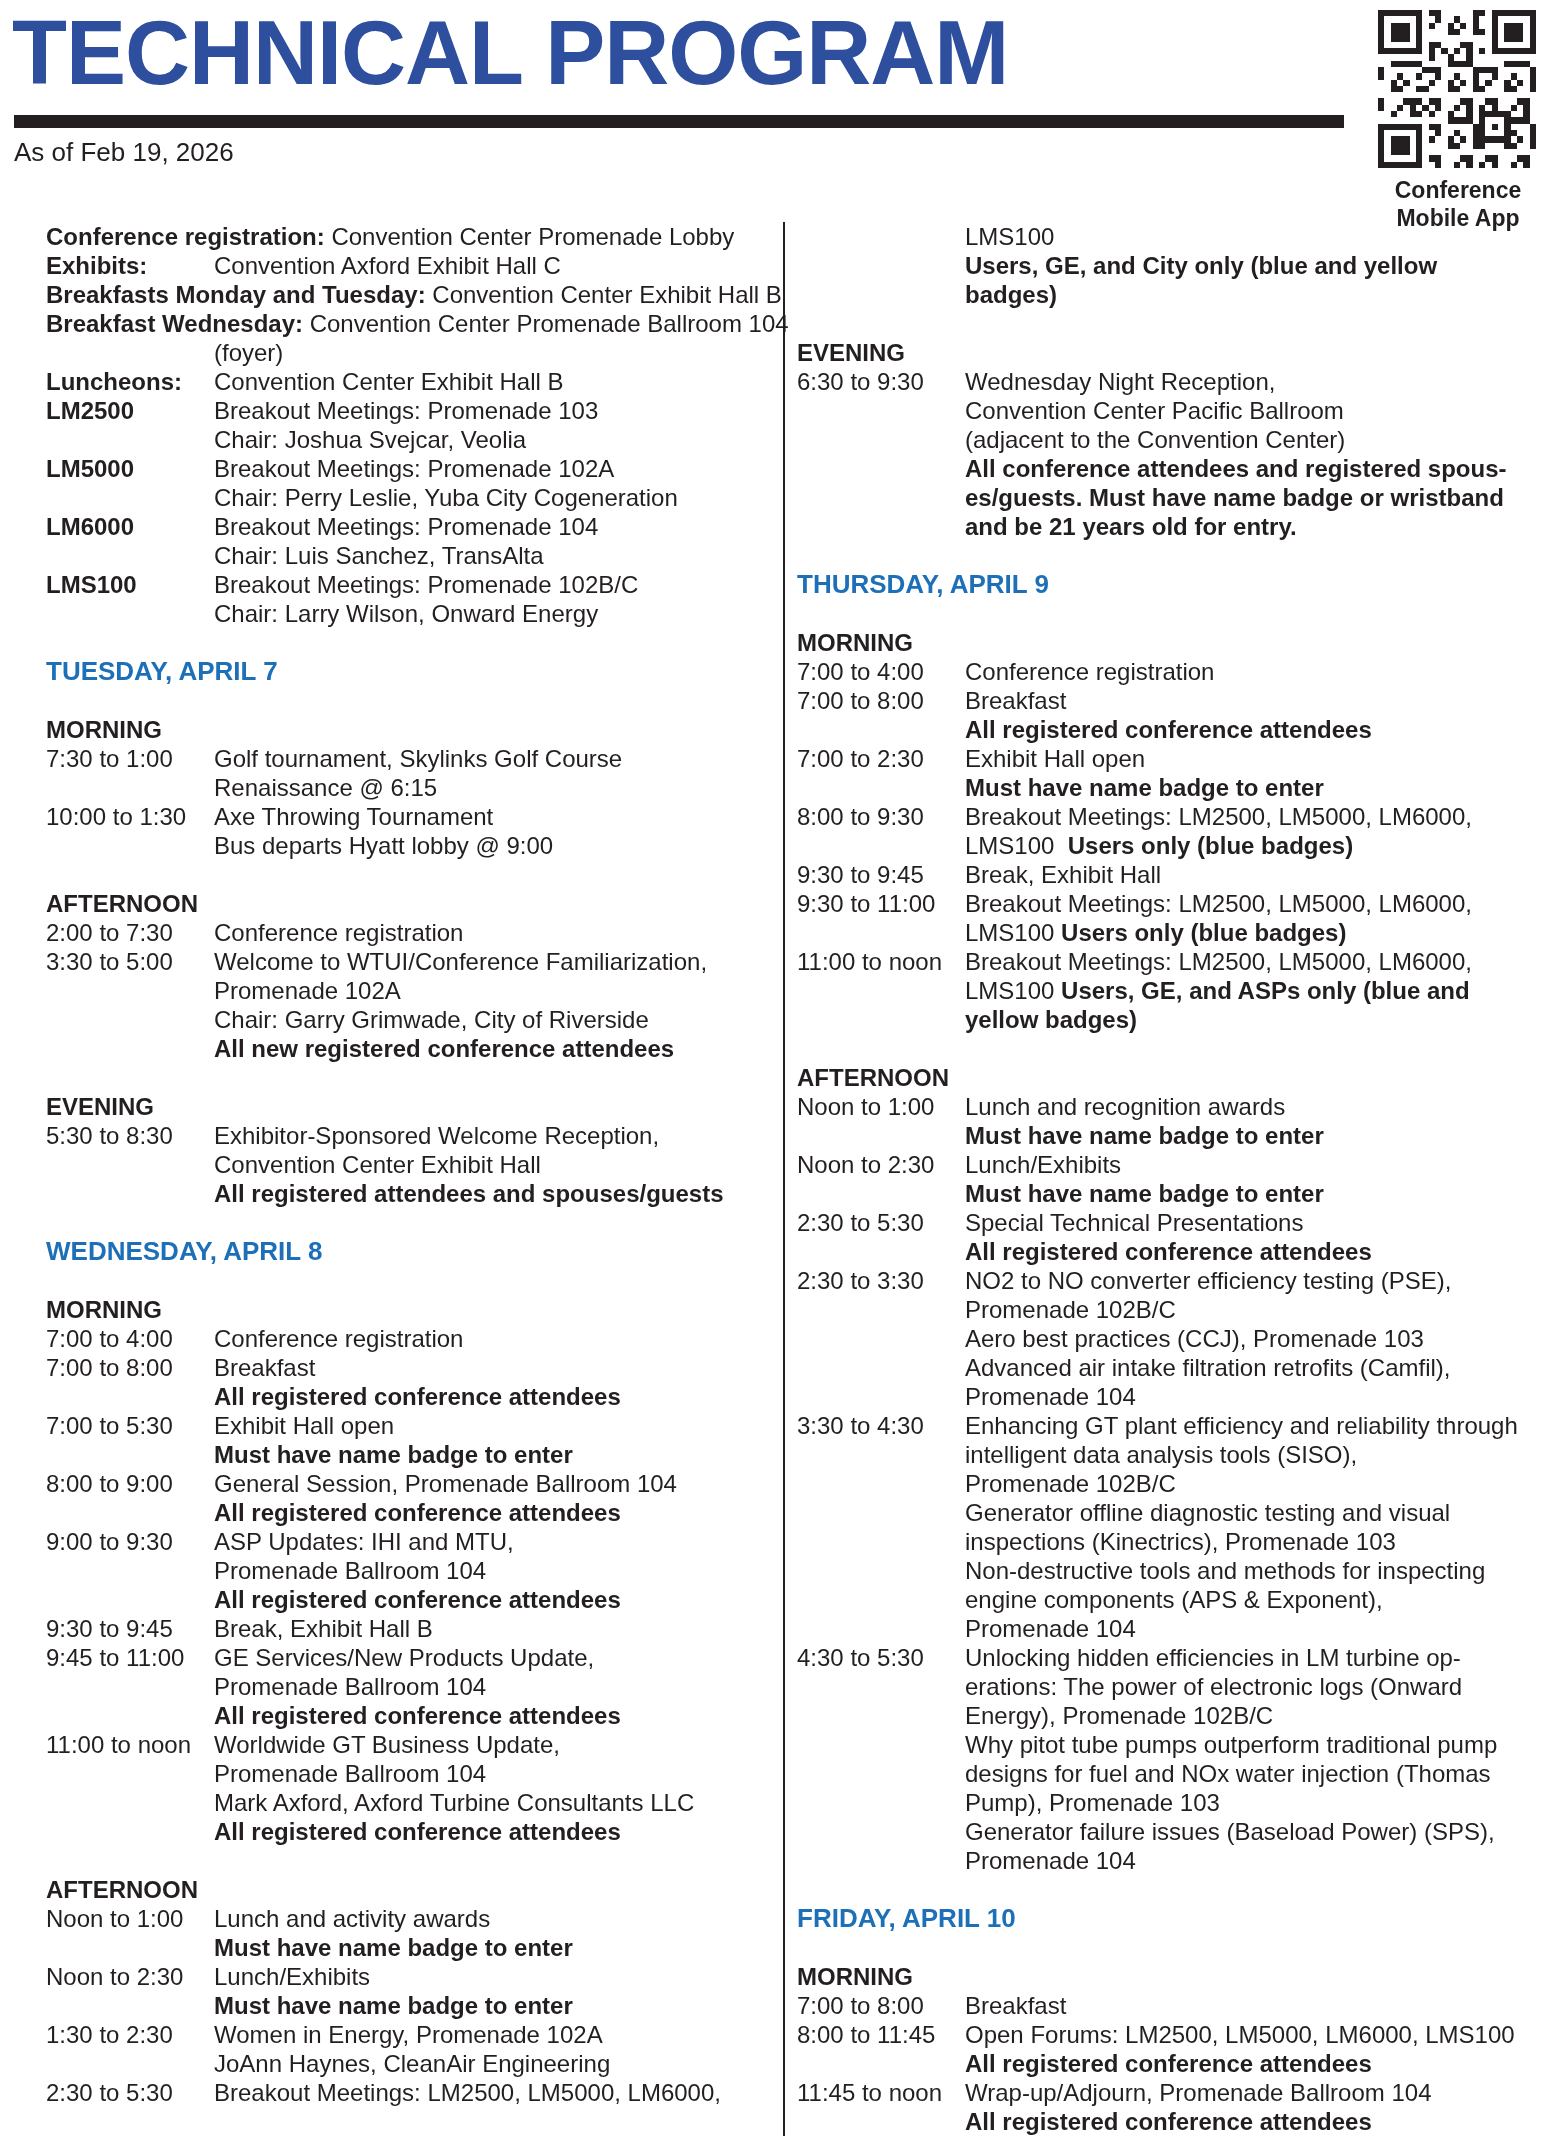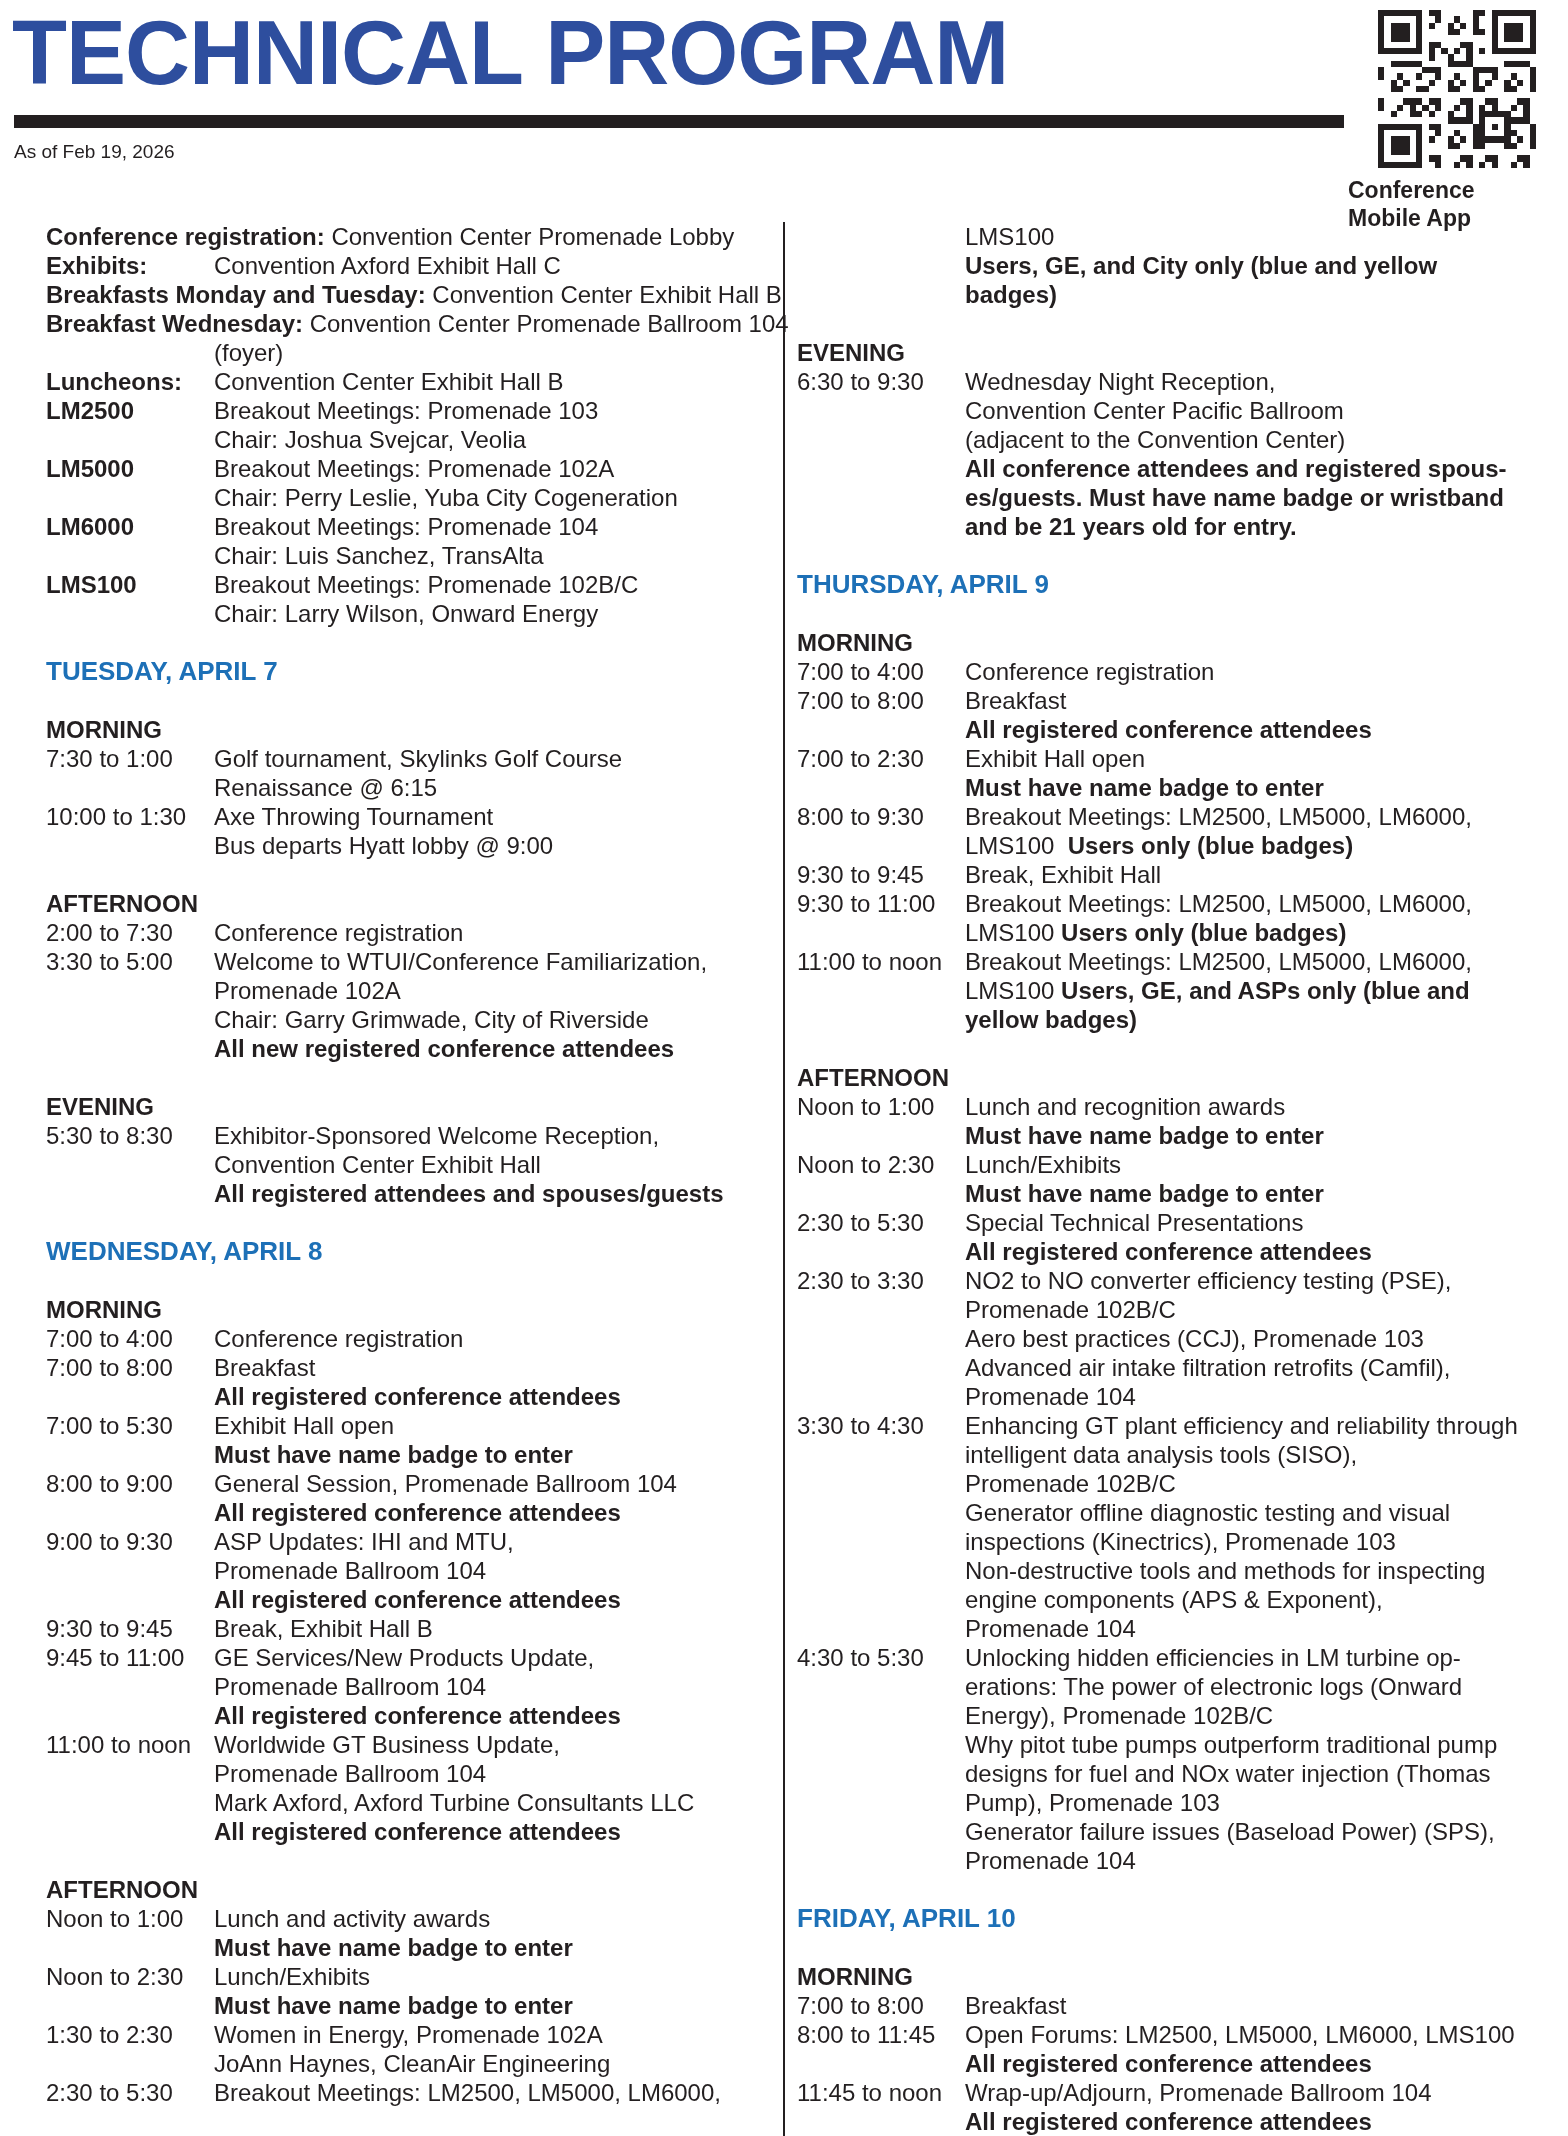--- a/index.html
+++ b/index.html
@@ -7,25 +7,25 @@
     width:1568px;height:2136px;position:relative;overflow:hidden;
     background:#ffffff;color:#231f20;
     font-family:"Liberation Sans","DejaVu Sans",sans-serif;
   }
   .title{
     position:absolute;left:12px;top:8px;line-height:1;
     font-size:90px;font-weight:700;letter-spacing:-1px;
     color:var(--title-blue,#2e4e9e);white-space:pre;
   }
   .rule{position:absolute;left:14px;top:115px;width:1330px;height:13px;background:#231f20;}
-  .asof{position:absolute;left:14px;top:136px;font-size:19px;line-height:32px;white-space:pre;}
+  .asof{position:absolute;left:14px;top:136px;font-size:26px;line-height:32px;white-space:pre;}
   .qr{position:absolute;left:1378px;top:10px;width:158px;height:158px;}
   .qr svg{display:block;width:158px;height:158px;}
   .qr-caption{
-    position:absolute;left:1348px;top:176px;width:220px;
+    position:absolute;left:1348px;top:176px;width:220px;text-align:center;
     font-weight:700;font-size:23px;line-height:28px;
   }
   .divider{position:absolute;left:783px;top:222px;width:2px;height:1914px;background:#231f20;}
   .col{position:absolute;top:222px;width:775px;font-size:24px;line-height:29px;}
   #col-left{left:14px;margin-left:32px;}
   #col-right{left:797px;}
   .line{position:relative;padding-left:168px;white-space:pre;min-height:29px;}
   .line.flush{padding-left:0;}
   .lbl{position:absolute;left:0;top:0;white-space:pre;}
   .b{font-weight:700;}

